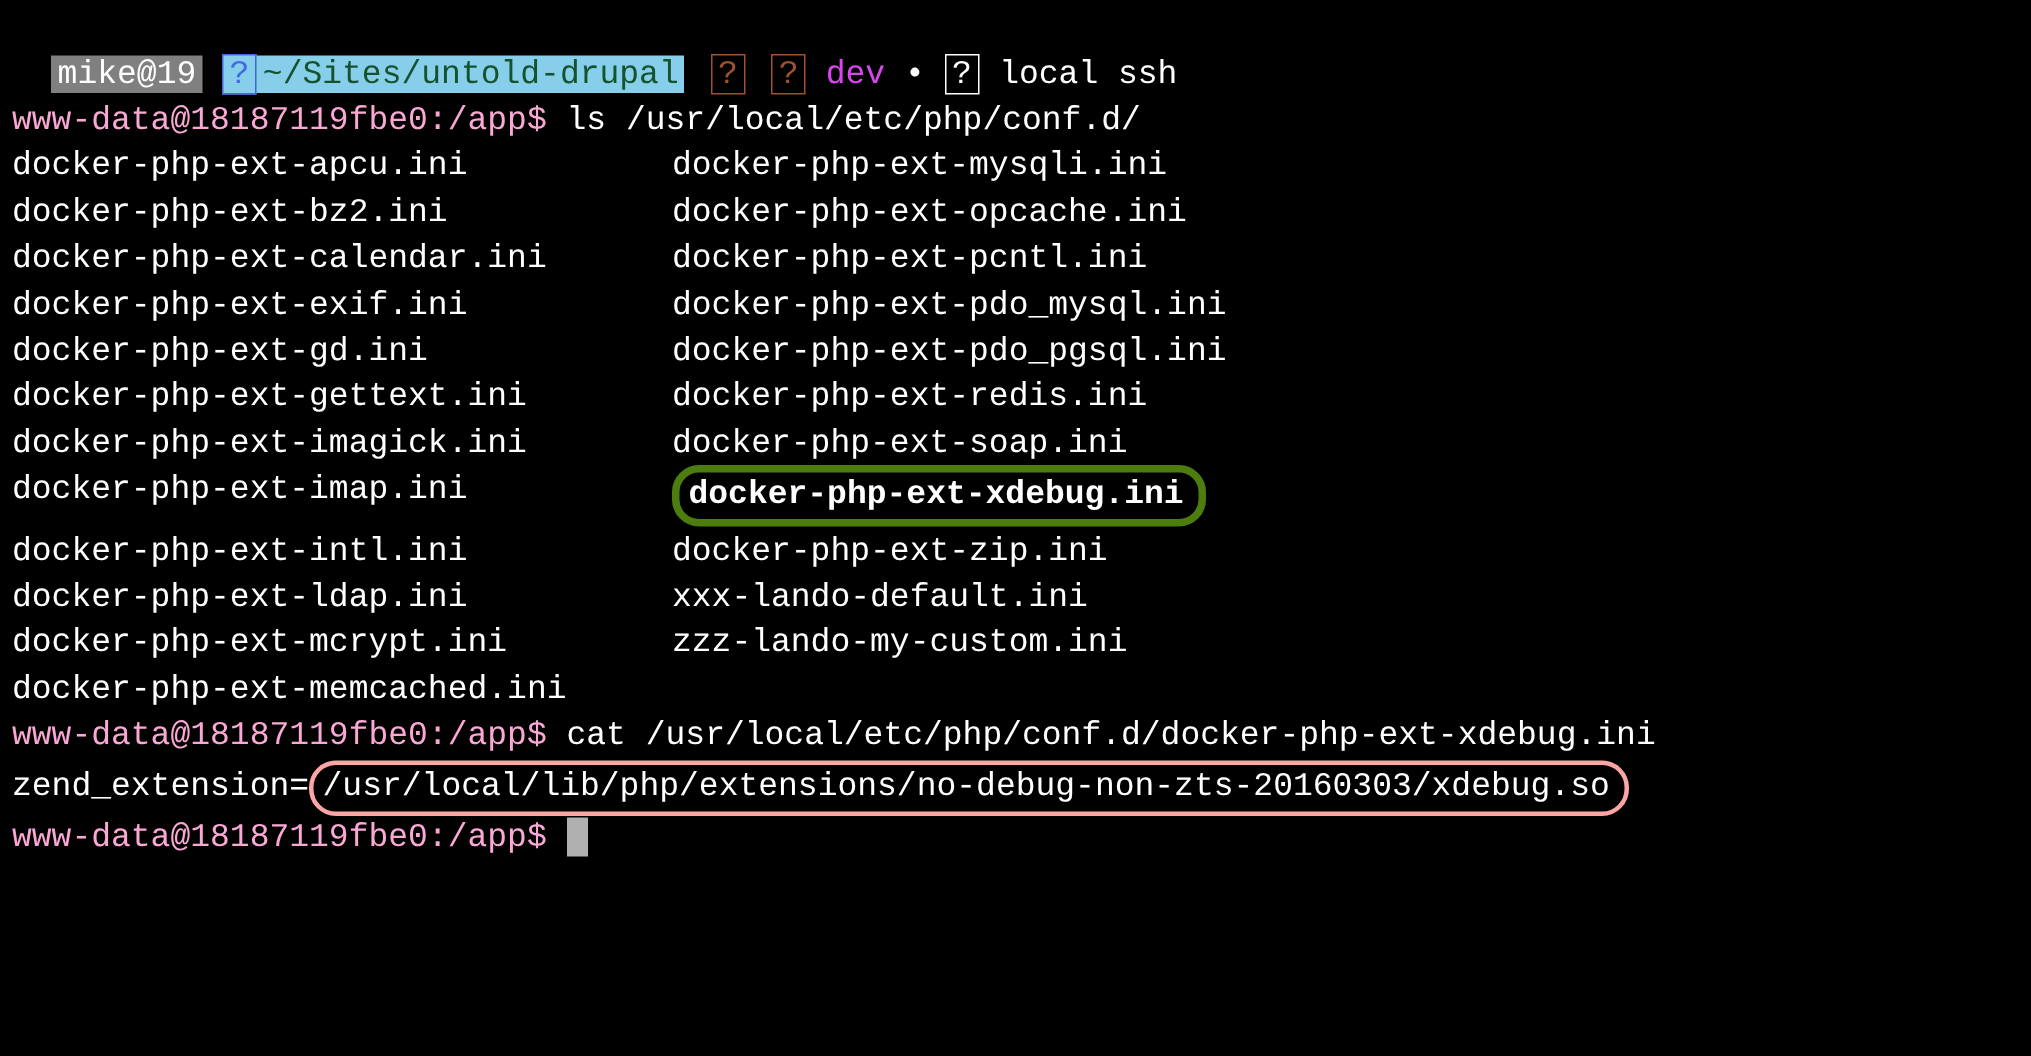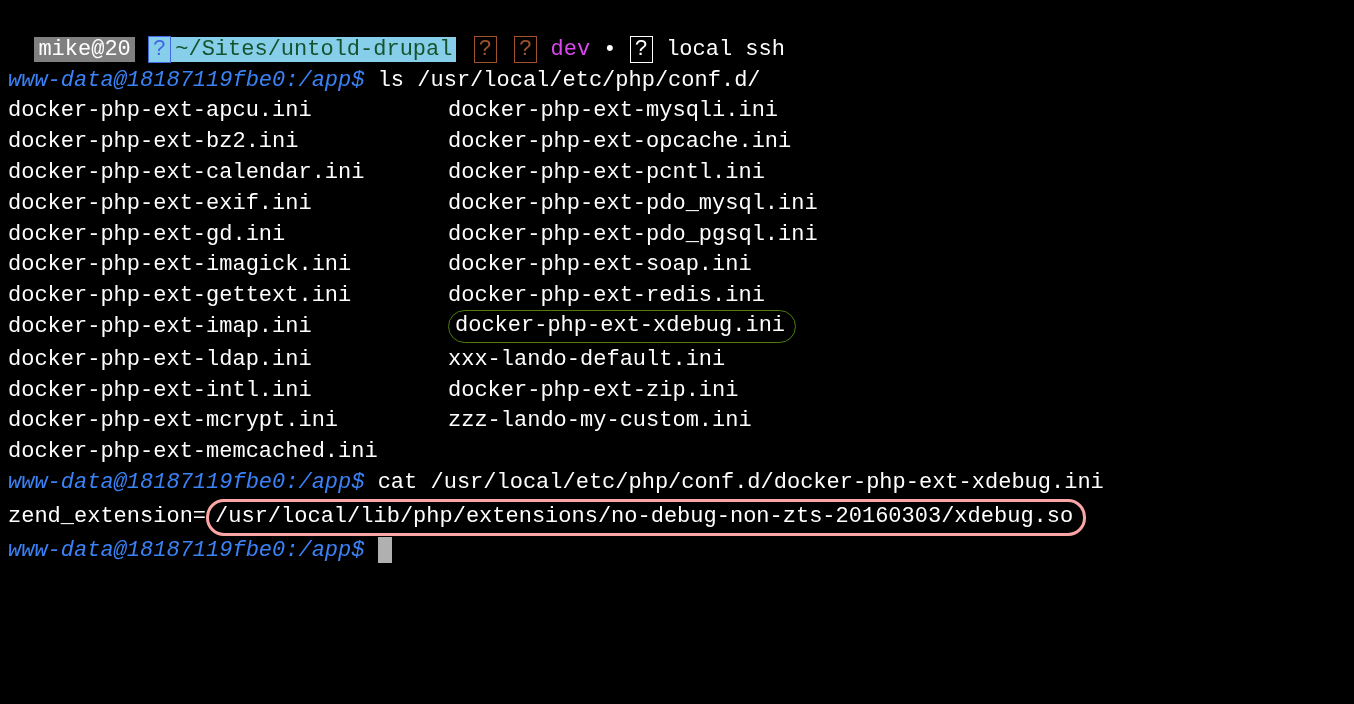--- a/index.html
+++ b/index.html
@@ -55,63 +55,63 @@
       border: 1px solid #ffffff;
       padding: 0 4px;
     }
     .status-cmd {
       color: #ffffff;
     }
     .line {
       white-space: pre;
     }
     .prompt {
-      color: #3b82f6;
-      font-style: italic;
+      color: #f9a8d4;
     }
     .cmd {
       color: #ffffff;
     }
     .columns {
       display: flex;
     }
     .col {
       white-space: pre;
     }
     .col1 {
       width: 440px;
     }
     .highlight1 {
-      border: 1px solid #4d7c0f;
+      border: 5px solid #4d7c0f;
       border-radius: 18px;
       padding: 0 10px 0 6px;
       display: inline-block;
       position: relative;
       top: -2px;
+      font-weight: bold;
     }
     .highlight2 {
       border: 3px solid #fca5a5;
       border-radius: 18px;
       padding: 0 10px 0 6px;
       display: inline-block;
       position: relative;
     }
     .cursor {
       background: #b0b0b0;
       display: inline-block;
       width: 14px;
       height: 26px;
       vertical-align: text-bottom;
     }
   </style>
 </head>
 <body>
 
 <div class="line">
-  <span class="status-user">mike@20</span> <span class="status-icon1">?</span><span class="status-path">~/Sites/untold-drupal</span> <span class="status-icon2">?</span> <span class="status-icon3">?</span> <span class="status-branch">dev</span> <span class="status-dot">•</span> <span class="status-icon4">?</span> <span class="status-cmd">local ssh</span>
+  <span class="status-user">mike@19</span> <span class="status-icon1">?</span><span class="status-path">~/Sites/untold-drupal</span> <span class="status-icon2">?</span> <span class="status-icon3">?</span> <span class="status-branch">dev</span> <span class="status-dot">•</span> <span class="status-icon4">?</span> <span class="status-cmd">local ssh</span>
 </div>
 
 <div class="line"><span class="prompt">www-data@18187119fbe0:/app$ </span><span class="cmd">ls /usr/local/etc/php/conf.d/</span></div>
 
 <div id="file-listing">
     <div class="columns">
       <div class="col col1">docker-php-ext-apcu.ini</div>
       <div class="col">docker-php-ext-mysqli.ini</div>
     </div>
     <div class="columns">
@@ -124,38 +124,38 @@
     </div>
     <div class="columns">
       <div class="col col1">docker-php-ext-exif.ini</div>
       <div class="col">docker-php-ext-pdo_mysql.ini</div>
     </div>
     <div class="columns">
       <div class="col col1">docker-php-ext-gd.ini</div>
       <div class="col">docker-php-ext-pdo_pgsql.ini</div>
     </div>
     <div class="columns">
+      <div class="col col1">docker-php-ext-gettext.ini</div>
+      <div class="col">docker-php-ext-redis.ini</div>
+    </div>
+    <div class="columns">
       <div class="col col1">docker-php-ext-imagick.ini</div>
       <div class="col">docker-php-ext-soap.ini</div>
-    </div>
-    <div class="columns">
-      <div class="col col1">docker-php-ext-gettext.ini</div>
-      <div class="col">docker-php-ext-redis.ini</div>
     </div>
     <div class="columns">
       <div class="col col1">docker-php-ext-imap.ini</div>
       <div class="col"><span class="highlight1">docker-php-ext-xdebug.ini</span></div>
     </div>
     <div class="columns">
+      <div class="col col1">docker-php-ext-intl.ini</div>
+      <div class="col">docker-php-ext-zip.ini</div>
+    </div>
+    <div class="columns">
       <div class="col col1">docker-php-ext-ldap.ini</div>
       <div class="col">xxx-lando-default.ini</div>
-    </div>
-    <div class="columns">
-      <div class="col col1">docker-php-ext-intl.ini</div>
-      <div class="col">docker-php-ext-zip.ini</div>
     </div>
     <div class="columns">
       <div class="col col1">docker-php-ext-mcrypt.ini</div>
       <div class="col">zzz-lando-my-custom.ini</div>
     </div>
     <div class="columns">
       <div class="col col1">docker-php-ext-memcached.ini</div>
       <div class="col"></div>
     </div>
   </div>

